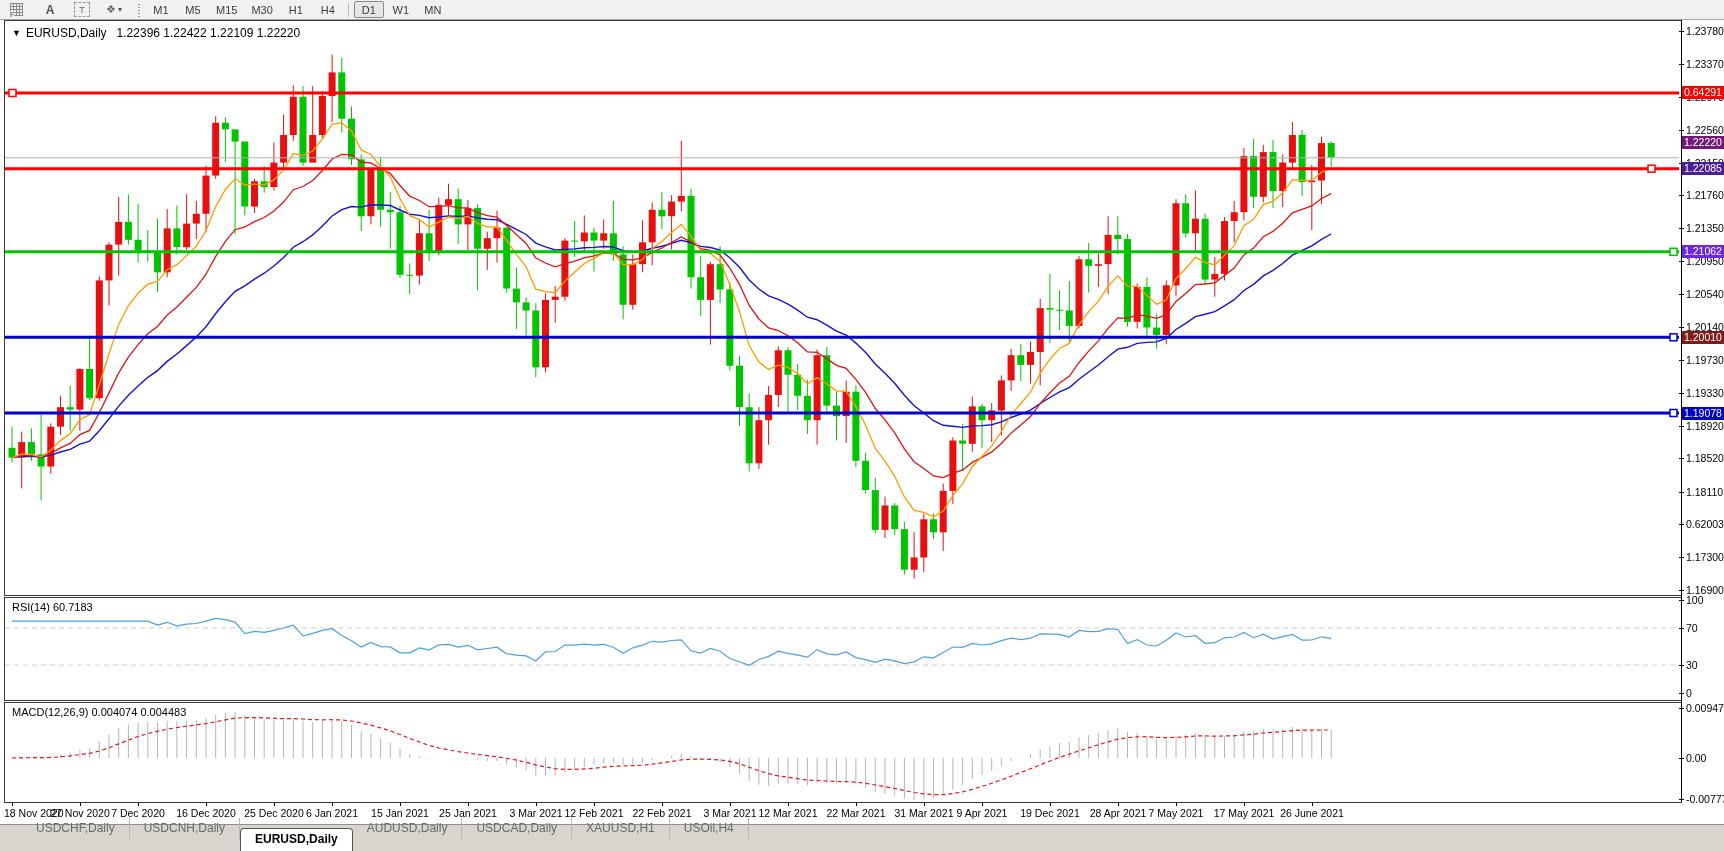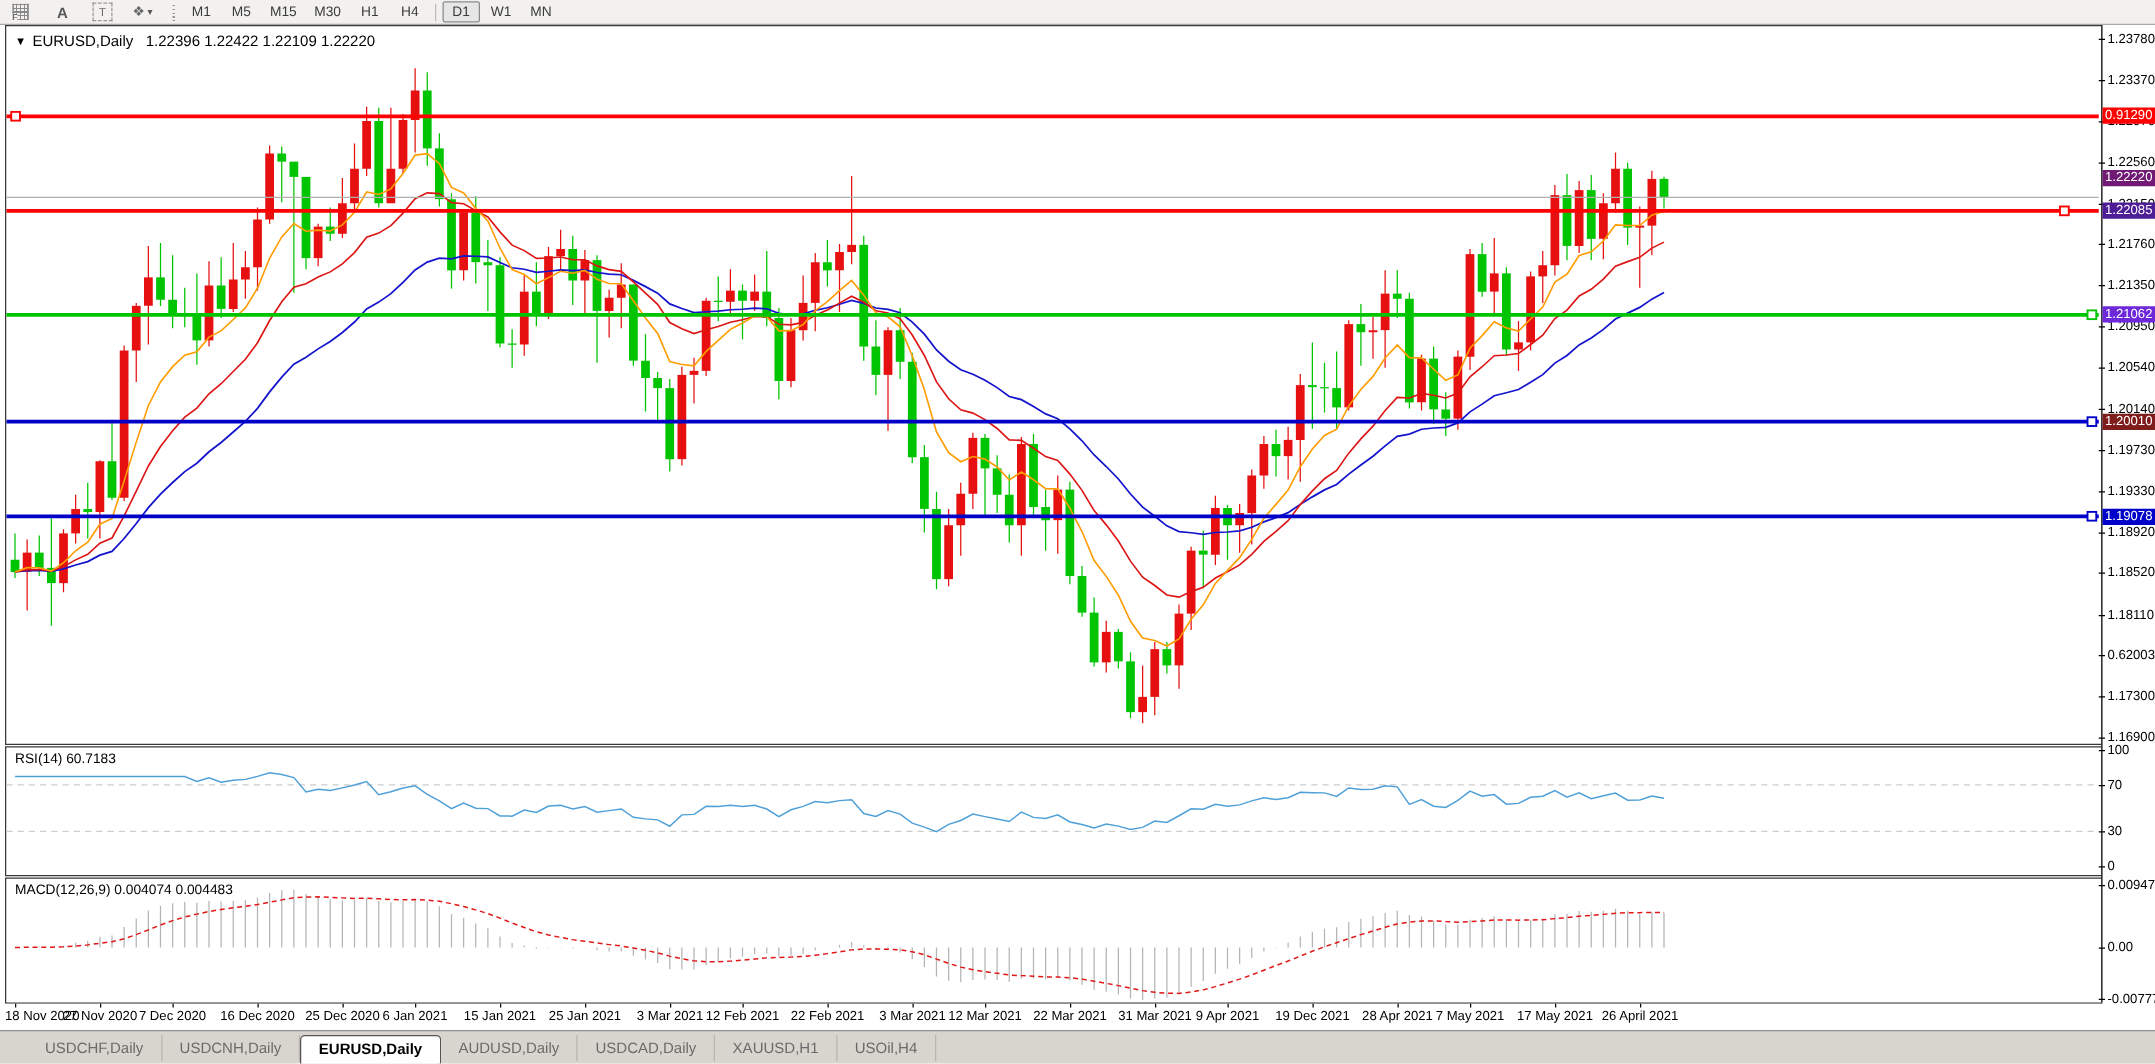--- a/index.html
+++ b/index.html
@@ -42,21 +42,21 @@
             font-size:10.5px;color:#fff;z-index:6}
   
   #date-axis{position:absolute;left:0;top:803px;width:1724px;height:21px;background:#fff}
   .dlabel{position:absolute;top:4px;font-size:10.5px;color:#000;white-space:nowrap;transform:translateX(-50%)}
   .dlabel.first{transform:none}
   .dtick{position:absolute;top:0;width:1px;height:3px;background:#000}
   
   #tabbar{position:absolute;left:0;top:824px;width:1724px;height:27px;background:#d8d5ce;
           border-top:1px solid #8f8f8f;display:flex;align-items:flex-end;padding-left:22px;box-sizing:border-box}
   .tab{height:21px;line-height:21px;padding:0 14px;font-size:12px;color:#6b6b6b;position:relative;
-       border-right:1px solid #b9b6ae;margin-bottom:2px;white-space:nowrap}
+       border-right:1px solid #b9b6ae;margin-bottom:12px;white-space:nowrap}
   .tab.active{background:#fff;color:#000;font-weight:bold;border:1px solid #555;border-bottom:none;
               border-radius:4px 4px 0 0;height:22px;margin-bottom:0;z-index:2}
 </style>
 </head>
 <body>
 
 <div class="toolbar">
   <div class="tbtn">
       <span class="grid-ic">
         <span>F</span>
@@ -570,21 +570,21 @@
     <div class="ytick" style="top:531px">1.17300</div>
     <div class="ytick" style="top:564px">1.16900</div>
     <div class="ytick" style="top:574px">100</div>
     <div class="ytick" style="top:602px">70</div>
     <div class="ytick" style="top:639px">30</div>
     <div class="ytick" style="top:667px">0</div>
     <div class="ytick" style="top:682px">0.009478</div>
     <div class="ytick" style="top:732px">0.00</div>
     <div class="ytick" style="top:773px">-0.00777</div>
     <div class="pricebox" style="top:116px;background:#701a75">1.22220</div>
-    <div class="pricebox" style="top:66px;background:#ff0000">0.91290</div>
+    <div class="pricebox" style="top:66px;background:#ff0000">0.64291</div>
     <div class="pricebox" style="top:142px;background:#4c1d95">1.22085</div>
     <div class="pricebox" style="top:225px;background:#6d28d9">1.21062</div>
     <div class="pricebox" style="top:311px;background:#7f1d1d">1.20010</div>
     <div class="pricebox" style="top:387px;background:#0000c8">1.19078</div>
   </div>
 <div id="date-axis">
     <div class="dtick" style="left:12px"></div>
     <div class="dlabel first" style="left:4px">18 Nov 2020</div>
     <div class="dtick" style="left:80px"></div>
     <div class="dlabel" style="left:80px">27 Nov 2020</div>
@@ -618,21 +618,21 @@
     <div class="dlabel" style="left:982px">9 Apr 2021</div>
     <div class="dtick" style="left:1050px"></div>
     <div class="dlabel" style="left:1050px">19 Dec 2021</div>
     <div class="dtick" style="left:1118px"></div>
     <div class="dlabel" style="left:1118px">28 Apr 2021</div>
     <div class="dtick" style="left:1176px"></div>
     <div class="dlabel" style="left:1176px">7 May 2021</div>
     <div class="dtick" style="left:1244px"></div>
     <div class="dlabel" style="left:1244px">17 May 2021</div>
     <div class="dtick" style="left:1312px"></div>
-    <div class="dlabel" style="left:1312px">26 April 2021</div>
+    <div class="dlabel" style="left:1312px">26 June 2021</div>
   </div>
 <div id="tabbar">
     <div class="tab">USDCHF,Daily</div>
     <div class="tab">USDCNH,Daily</div>
     <div class="tab active">EURUSD,Daily</div>
     <div class="tab">AUDUSD,Daily</div>
     <div class="tab">USDCAD,Daily</div>
     <div class="tab">XAUUSD,H1</div>
     <div class="tab">USOil,H4</div>
   </div>

